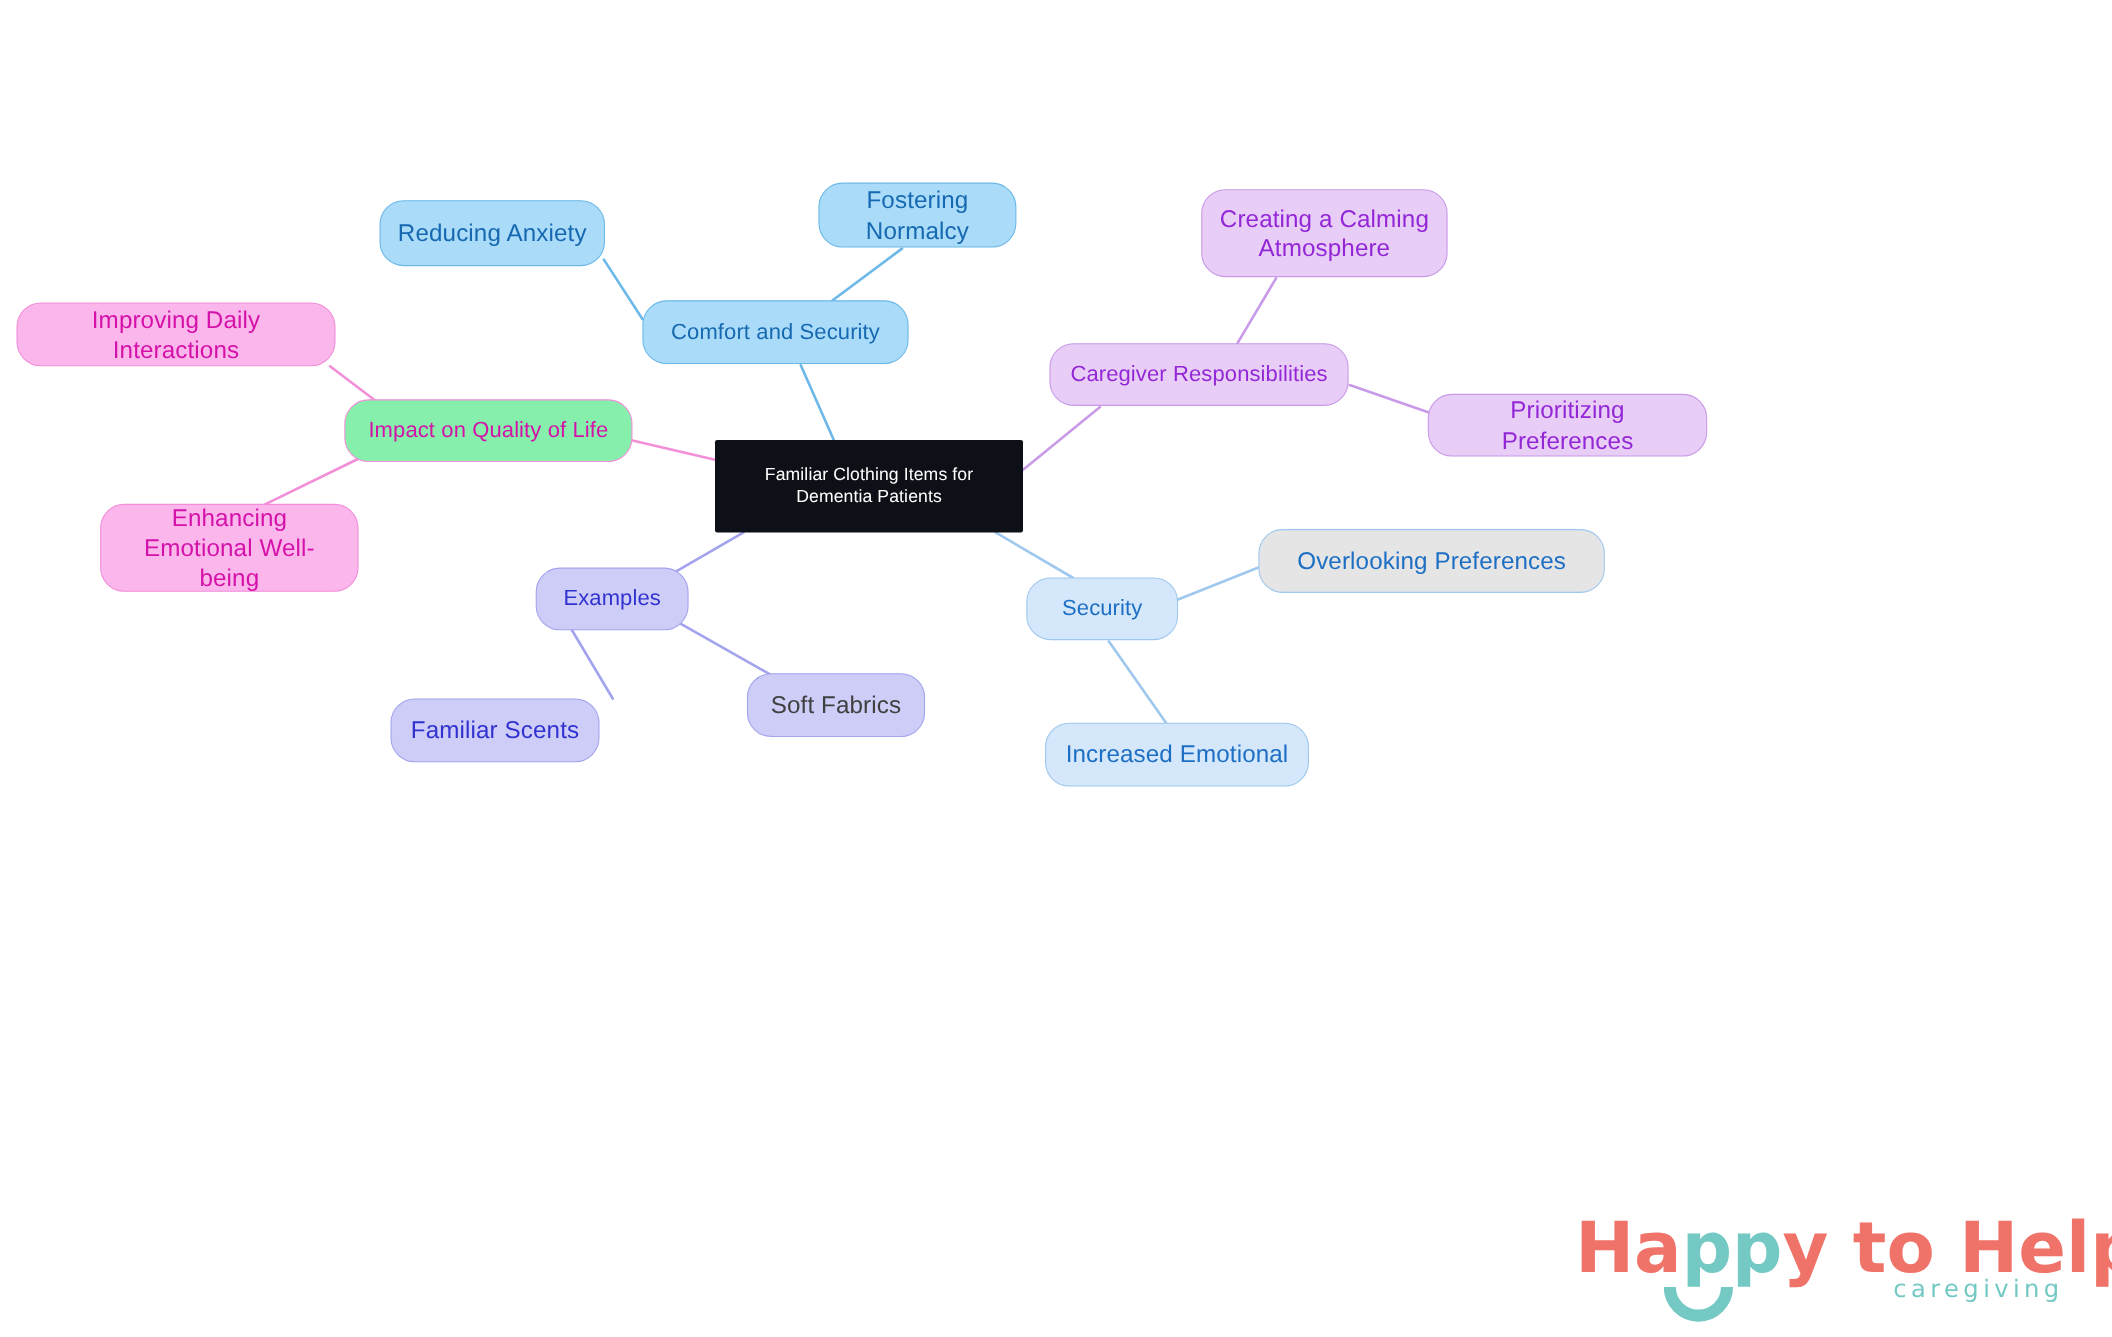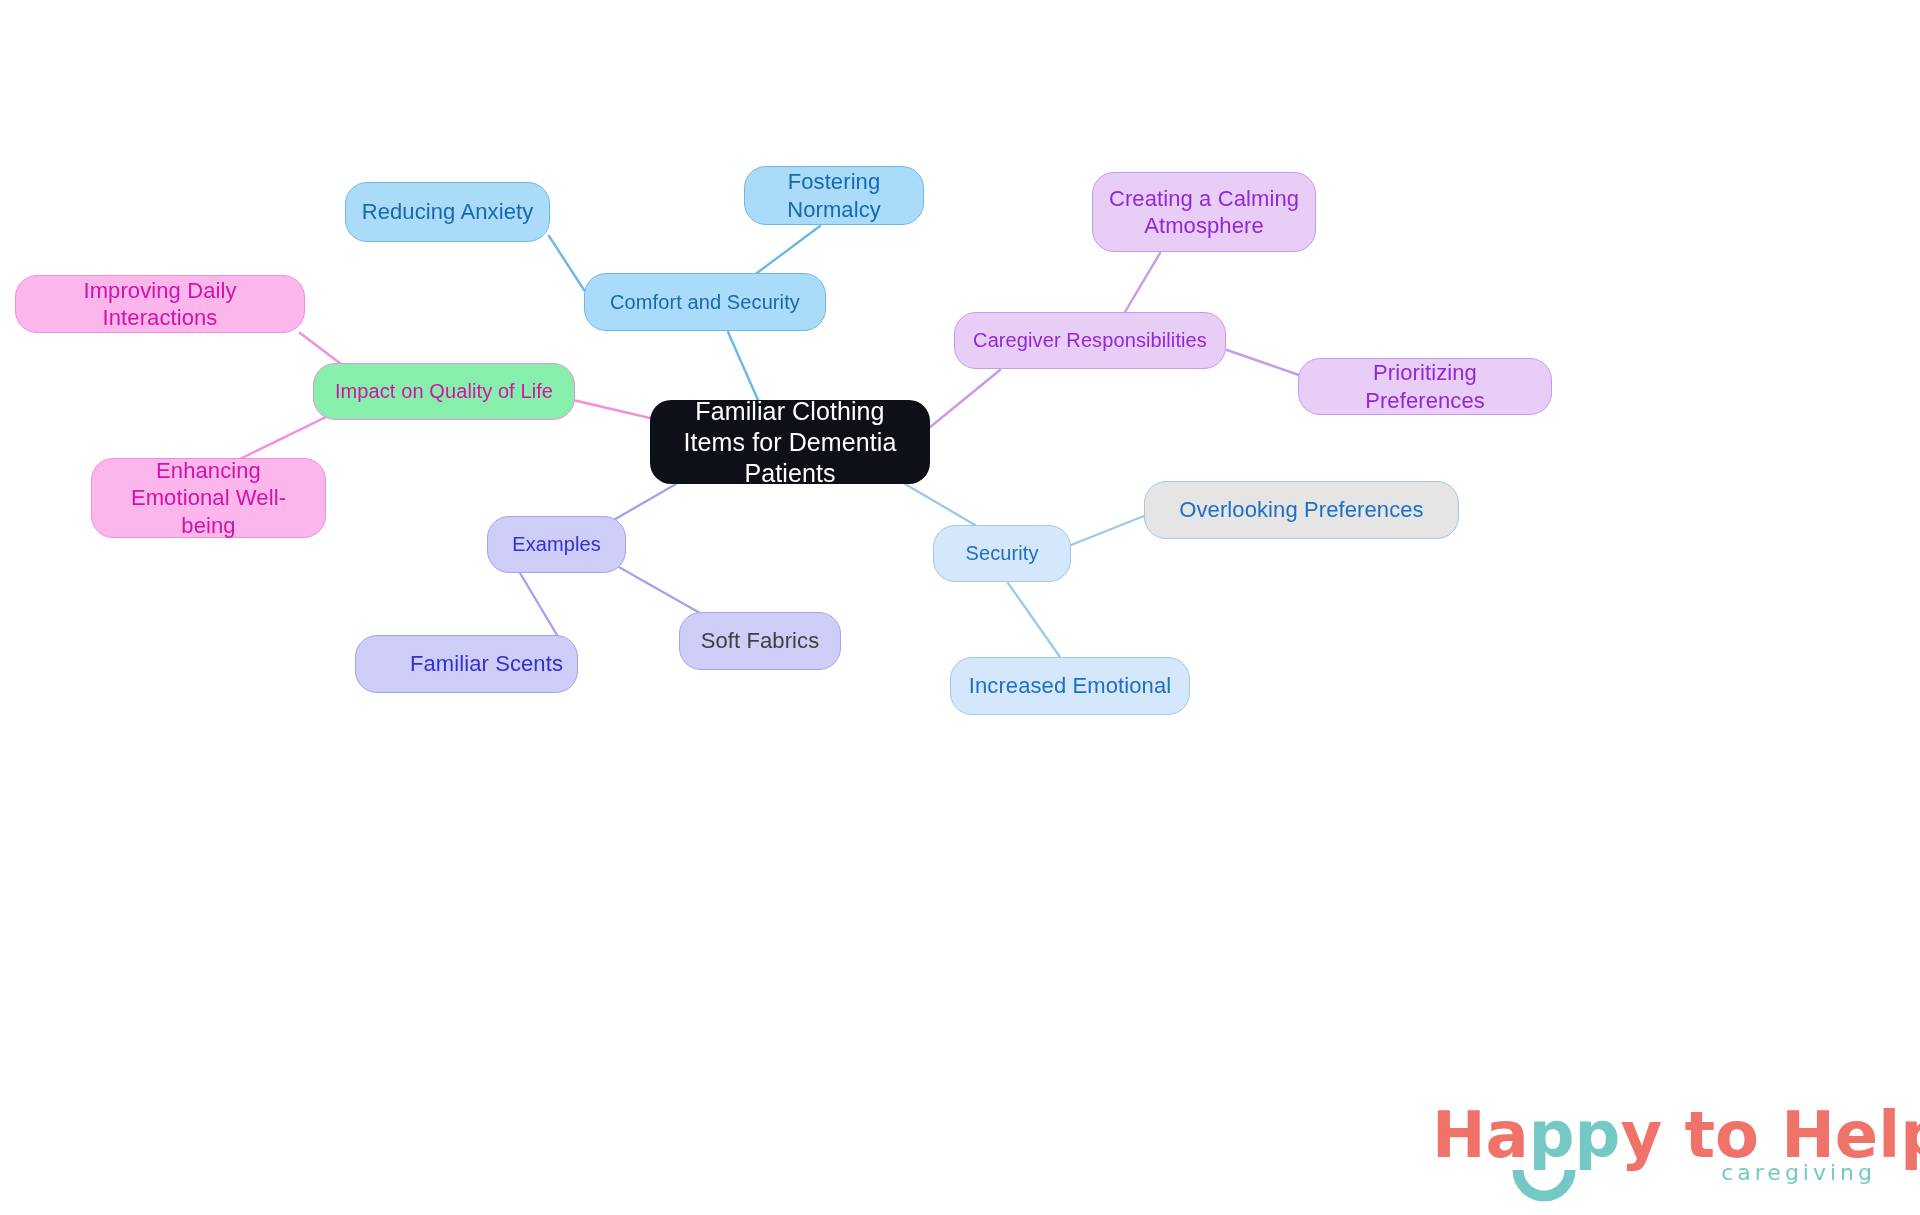--- a/index.html
+++ b/index.html
@@ -36,23 +36,23 @@
     align-items: center;
     justify-content: center;
     text-align: center;
     border-radius: 22px;
     border: 1.5px solid transparent;
     line-height: 1.24;
     padding: 6px 14px;
     letter-spacing: 0.1px;
   }
   .node.root {
-    border-radius: 21px;
+    border-radius: 2px;
     color: #ffffff;
-    font-size: 25px;
+    font-size: 16px;
     border: none;
   }
   .node.branch {
     font-size: 20px;
   }
   .node.leaf {
     font-size: 22px;
   }
   
   #logo {
@@ -132,21 +132,21 @@
       </div>
       <div class="node leaf" style="left: 1144px; top: 481px; width: 315px; height: 58px; background: #e5e5e5; color: rgb(29, 111, 196); border-color: rgb(159, 200, 238); align-items: center;">
         <span>Overlooking Preferences</span>
       </div>
       <div class="node leaf" style="left: 950px; top: 657px; width: 240px; height: 58px; background: rgb(212, 231, 251); color: rgb(29, 111, 196); border-color: rgb(159, 200, 238);">
         <span>Increased Emotional</span>
       </div>
       <div class="node branch" style="left: 487px; top: 516px; width: 139px; height: 57px; background: rgb(205, 205, 248); color: rgb(49, 49, 207); border-color: rgb(163, 163, 238);">
         <span>Examples</span>
       </div>
-      <div class="node leaf" style="left: 355px; top: 635px; width: 223px; height: 58px; background: rgb(205, 205, 248); color: rgb(49, 49, 207); border-color: rgb(163, 163, 238); justify-content: flex-end;">
+      <div class="node leaf" style="left: 355px; top: 635px; width: 190px; height: 58px; background: rgb(205, 205, 248); color: rgb(49, 49, 207); border-color: rgb(163, 163, 238);">
         <span>Familiar Scents</span>
       </div>
       <div class="node leaf" style="left: 679px; top: 612px; width: 162px; height: 58px; background: rgb(205, 205, 248); color: #404040; border-color: rgb(163, 163, 238);">
         <span>Soft Fabrics</span>
       </div>
       <div class="node branch" style="left: 313px; top: 363px; width: 262px; height: 57px; background: #86efac; color: rgb(212, 17, 168); border-color: rgb(242, 143, 216);">
         <span>Impact on Quality of Life</span>
       </div>
       <div class="node leaf" style="left: 15px; top: 275px; width: 290px; height: 58px; background: rgb(251, 182, 236); color: rgb(212, 17, 168); border-color: rgb(242, 143, 216);">
         <span>Improving Daily Interactions</span>

